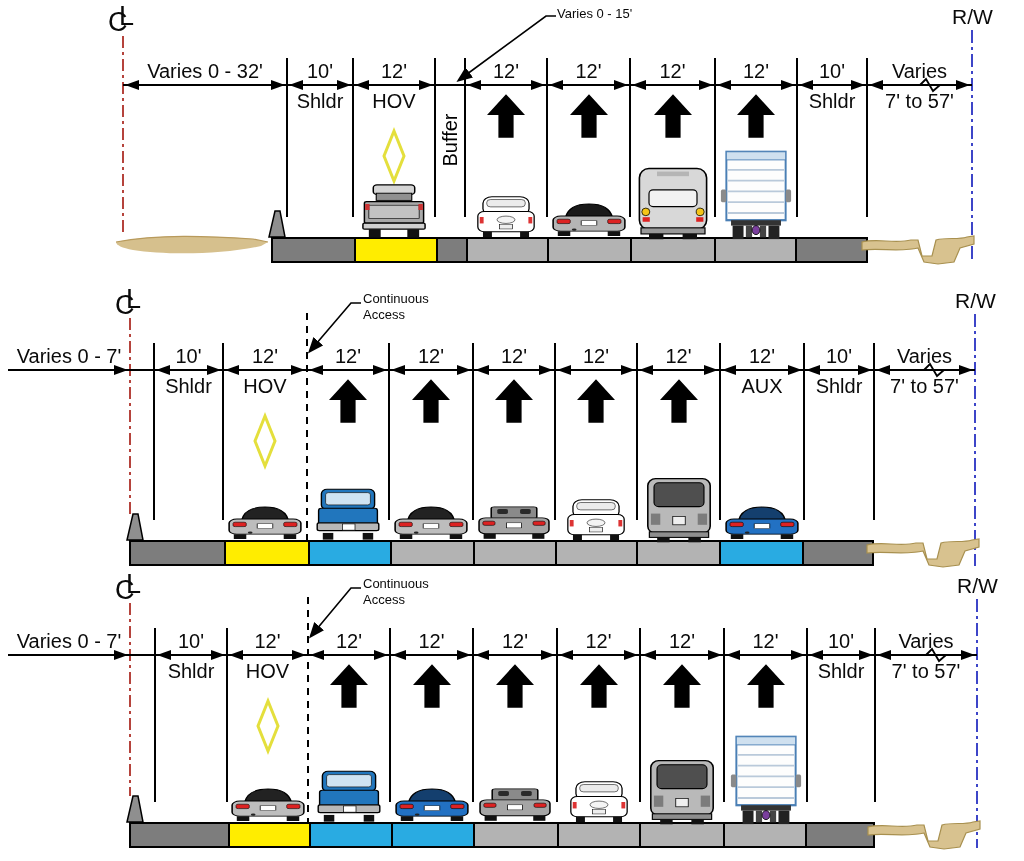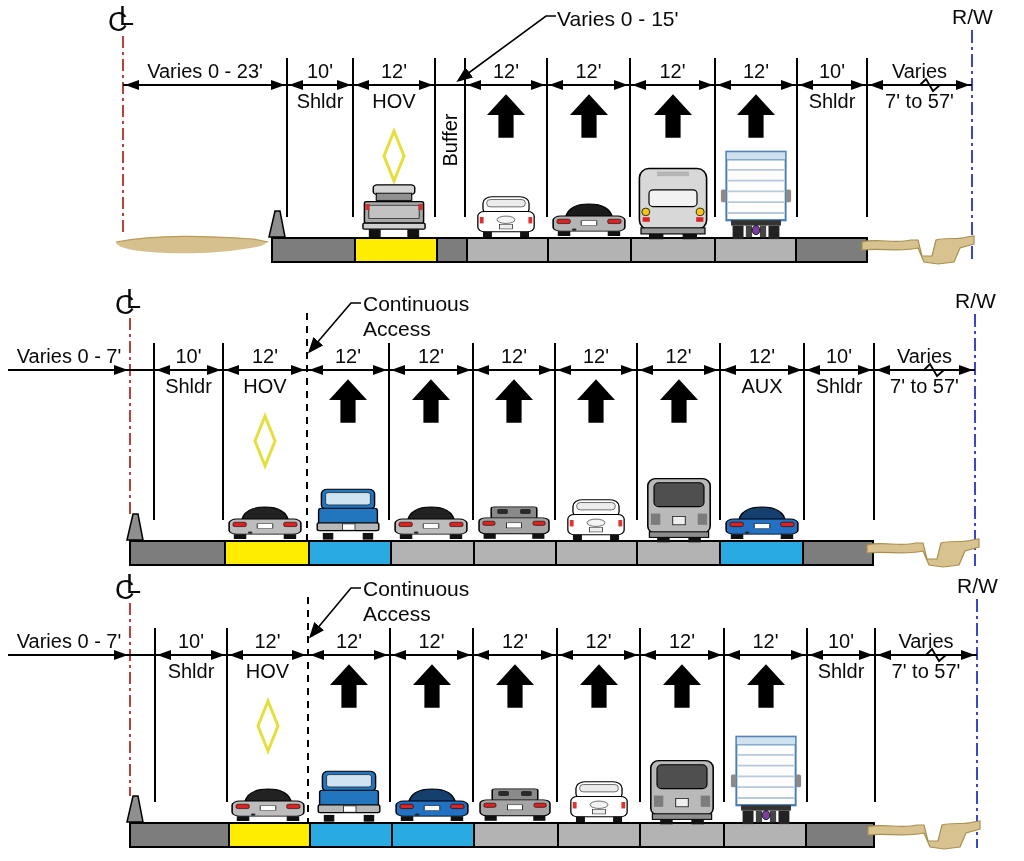--- a/index.html
+++ b/index.html
@@ -1,21 +1,21 @@
 <!DOCTYPE html>
 <html><head>
 <meta charset="utf-8">
 <style>
   html,body{margin:0;padding:0;background:#fff}
   #stage{position:relative;width:1024px;height:861px;background:#fff;overflow:hidden;
          font-family:"Liberation Sans",sans-serif;color:#000}
   .lbl{position:absolute;white-space:nowrap;font-size:20px;line-height:1;color:#0a0a0a;
        transform:translateX(-50%)}
   .sub{font-size:20px}
-  .callout{position:absolute;font-size:21px;line-height:1.2;color:#0a0a0a;white-space:nowrap}
+  .callout{position:absolute;font-size:13px;line-height:1.2;color:#0a0a0a;white-space:nowrap}
   .rwlbl{position:absolute;font-size:21px;line-height:1;color:#0a0a0a}
   .clsym{position:absolute;width:32px;height:36px}
   .clsym span{position:absolute;font-size:27px;line-height:1;color:#0a0a0a}
   .clsym .c{left:1px;top:6px}
   .clsym .l{left:12px;top:0}
   .hline{position:absolute;height:2px;background:#000}
   .vline{position:absolute;width:1.6px;background:#000}
   .clline{position:absolute;width:2px;
     background:repeating-linear-gradient(180deg,#b5433c 0 12px,transparent 12px 16px,#b5433c 16px 19px,transparent 19px 23px)}
   .rwline{position:absolute;width:2px;
@@ -67,21 +67,21 @@
     <svg class="icon" style="left:268px;top:210px" width="18" height="28" viewBox="0 0 18 28">
       <path d="M7,1 L12,1 L17,27 L1,27 Z" fill="#8f8f8f" stroke="#000" stroke-width="1.5"></path>
     </svg>
     <svg class="icon" style="left:861px;top:233px" width="116" height="32" viewBox="0 0 116 32">
       <path d="M1,9 C16,5 34,11 50,7 L57,7 L61,23 L71,23 L75,7 C86,4 97,7 106,4 L113,3 L113,11 L99,15 L93,29 L77,31 L63,29 L57,15 C42,19 18,15 1,17 Z" fill="#d8c28f" stroke="#a8904f" stroke-width="1.2"></path>
     </svg>
     <svg class="icon" style="left:113px;top:231px" width="158" height="26" viewBox="0 0 158 26">
       <path d="M3,11 C45,3 95,5 140,8 L155,11 L148,15 C108,24 52,24 20,19 C9,17 3,14 3,11 Z" fill="#d6c08d"></path>
       <path d="M3,11 C45,3 95,5 140,8 L155,11" fill="none" stroke="#b89a5c" stroke-width="1.2"></path>
     </svg>
-    <div class="lbl" style="left:205px;top:61px">Varies 0 - 23'</div>
+    <div class="lbl" style="left:205px;top:61px">Varies 0 - 32'</div>
     <div class="arrL" style="left:125px;top:80px"></div>
     <div class="arrR" style="left:271px;top:80px"></div>
     <div class="lbl" style="left:320px;top:61px">10'</div>
     <div class="lbl sub" style="left:320px;top:91px">Shldr</div>
     <div class="arrL" style="left:289px;top:80px"></div>
     <div class="arrR" style="left:337px;top:80px"></div>
     <div class="lbl" style="left:394px;top:61px">12'</div>
     <div class="lbl sub" style="left:394px;top:91px">HOV</div>
     <div class="arrL" style="left:355px;top:80px"></div>
     <div class="arrR" style="left:419px;top:80px"></div>

